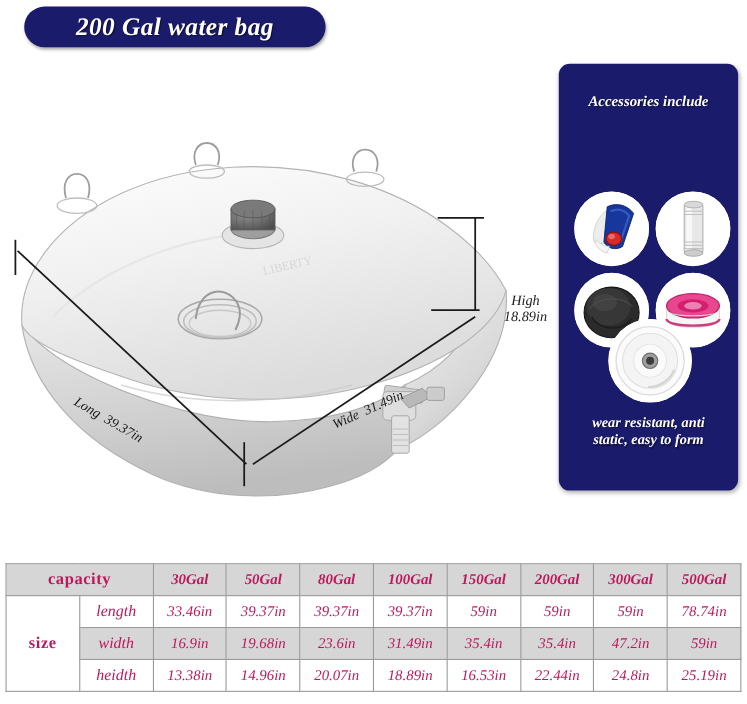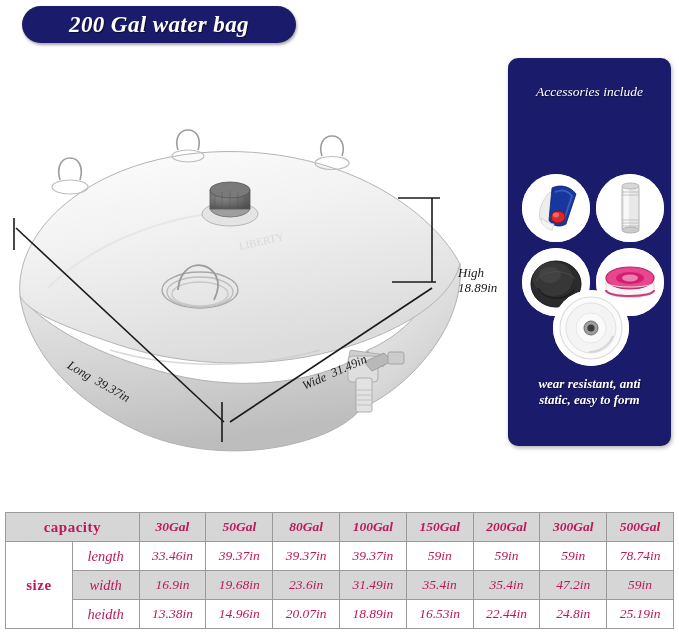--- a/index.html
+++ b/index.html
@@ -56,20 +56,21 @@
     font-style: italic;
     color: #1a1a1a;
     font-size: 13px;
     white-space: nowrap;
   }
   #label-high {
     left: 458px;
     top: 215px;
     line-height: 15px;
     font-size: 13px;
+    text-align: center;
   }
   #label-long {
     left: 72px;
     top: 308px;
     transform: rotate(30deg);
     transform-origin: left top;
     font-size: 12.5px;
   }
   #label-wide {
     left: 300px;
@@ -91,21 +92,21 @@
     box-shadow: 1px 2px 4px rgba(0,0,0,0.3);
   }
   #accessory-title {
     position: absolute;
     left: 0; right: 0;
     top: 26px;
     text-align: center;
     color: #ffffff;
     font-family: "Liberation Serif", serif;
     font-style: italic;
-    font-weight: normal;
+    font-weight: bold;
     font-size: 13.5px;
     text-shadow: 1px 1px 1px rgba(0,0,0,0.45);
   }
   .acc-circle {
     position: absolute;
     border-radius: 50%;
     background: #ffffff;
     overflow: hidden;
   }
   #acc-0 { left: 14px;  top: 116px; width: 68px; height: 68px; }

